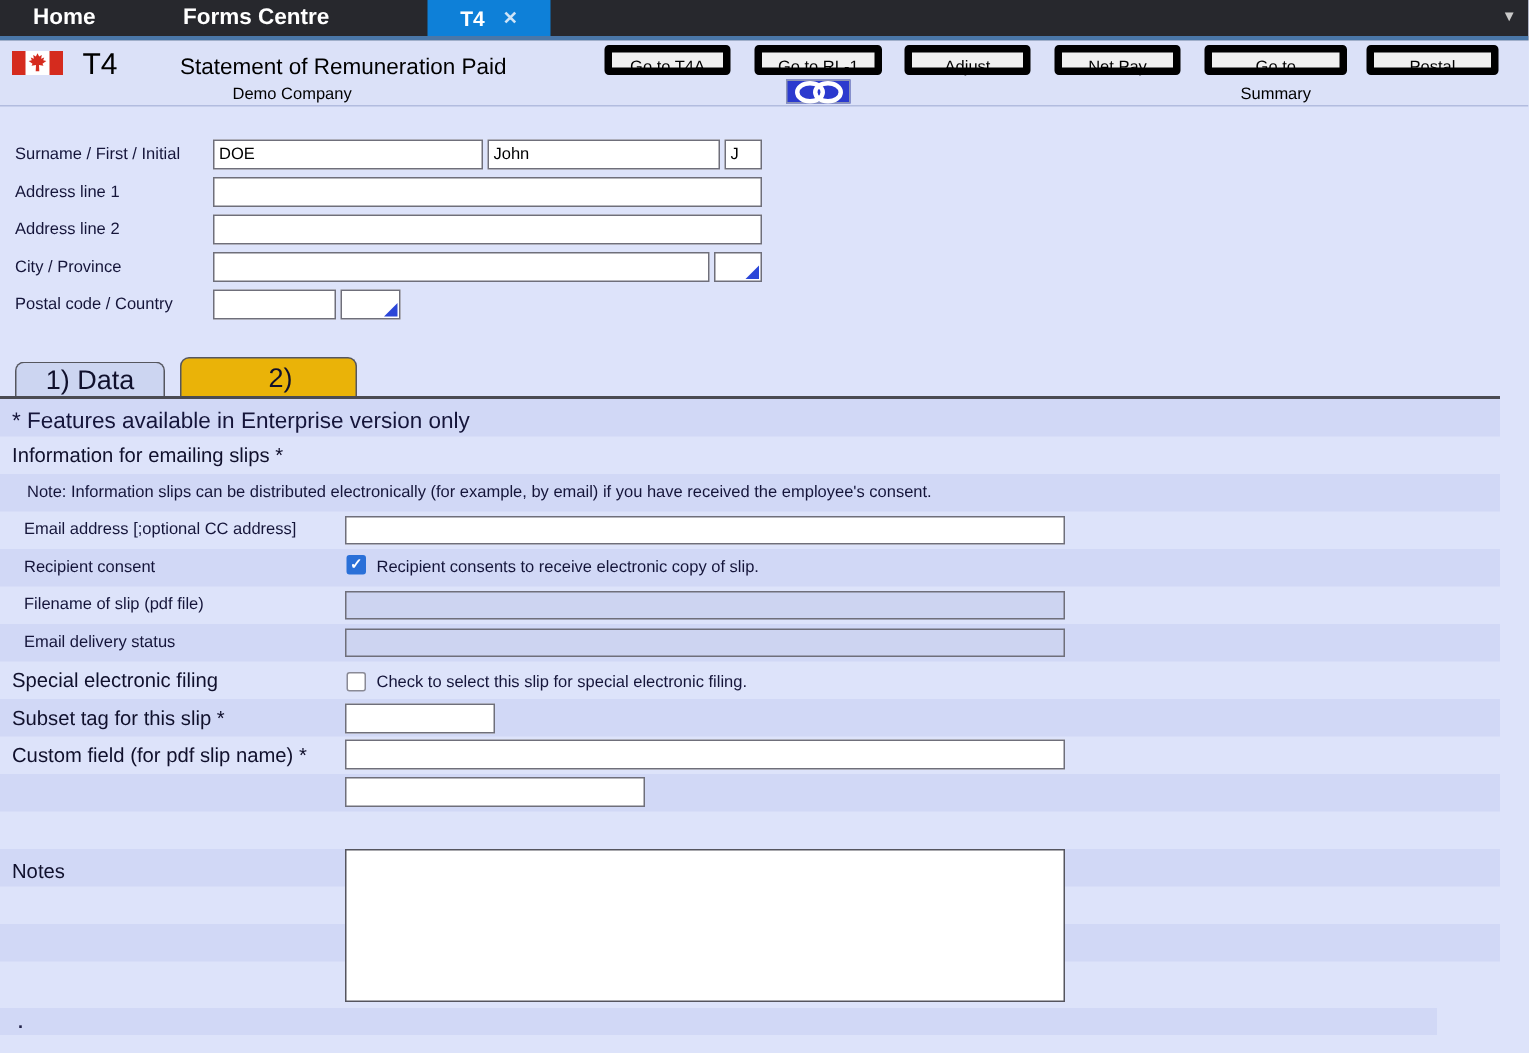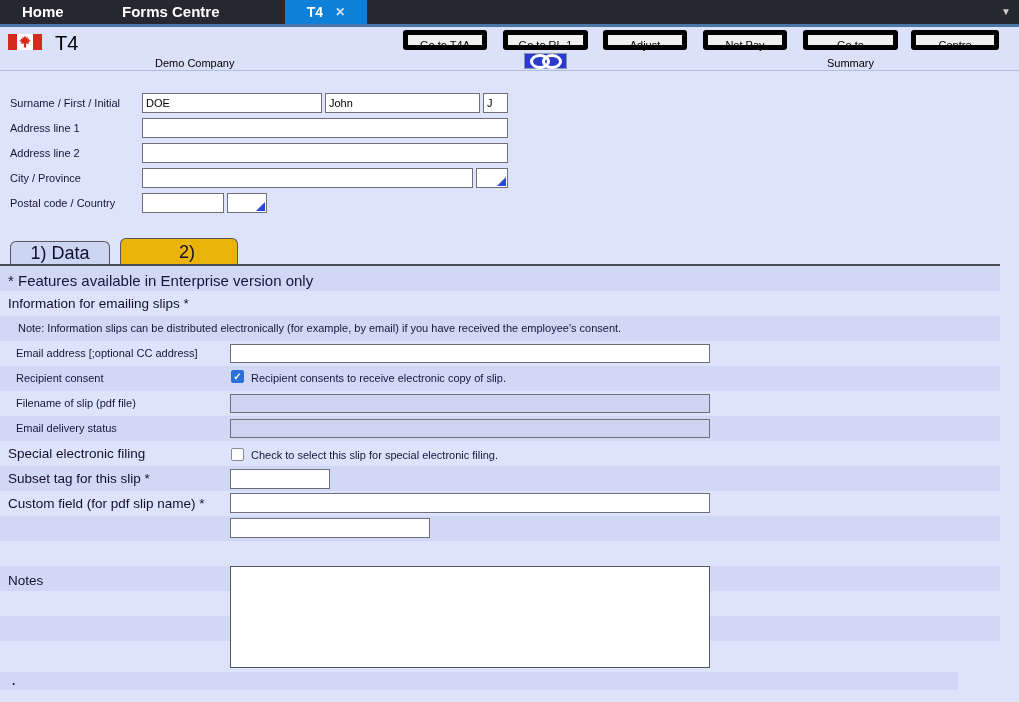--- a/index.html
+++ b/index.html
@@ -82,28 +82,29 @@
   <div class="header">
     <span class="flag">
       <svg width="34" height="18" viewBox="0 0 34 16">
         <rect x="0" y="0" width="34" height="16" fill="#fff"></rect>
         <rect x="0" y="0" width="9" height="16" fill="#d52b1e"></rect>
         <rect x="25" y="0" width="9" height="16" fill="#d52b1e"></rect>
         <path fill="#d52b1e" d="M17 1.5 L18.1 3.7 L19.9 2.7 L19.4 5.1 L21.5 4.4 L20.8 6.2 L22.9 6.6 L20.3 8.5 L21 9.9 L18 9.4 L18.2 13.5 L15.8 13.5 L16 9.4 L13 9.9 L13.7 8.5 L11.1 6.6 L13.2 6.2 L12.5 4.4 L14.6 5.1 L14.1 2.7 L15.9 3.7 Z"></path>
       </svg>
     </span>
     <div class="formcode">T4</div>
+    <div class="ftitle">Statement of Remuneration Paid</div>
     <div class="fcompany">Demo Company</div>
 
     <button class="hbtn" style="left:403px;width:84px">Go to T4A</button>
     <button class="hbtn" style="left:503px;width:85px">Go to RL-1</button>
     <button class="hbtn" style="left:603px;width:84px">Adjust</button>
     <button class="hbtn" style="left:703px;width:84px">Net Pay</button>
     <button class="hbtn" style="left:803px;width:95px">Go to Summary</button>
-    <button class="hbtn" style="left:911px;width:88px">Centre</button>
+    <button class="hbtn" style="left:911px;width:88px">Postal</button>
 
     <div class="linkicon">
       <span class="ring"></span>
       <span class="ring r2"></span>
     </div>
   </div>
 
   <div class="lbl-sm" style="left:10px;top:97px">Surname / First / Initial</div>
   <input class="tbx" style="left: 142px; top: 93px; width: 180px;" value="DOE">
   <input class="tbx" style="left: 325px; top: 93px; width: 155px;" value="John">

